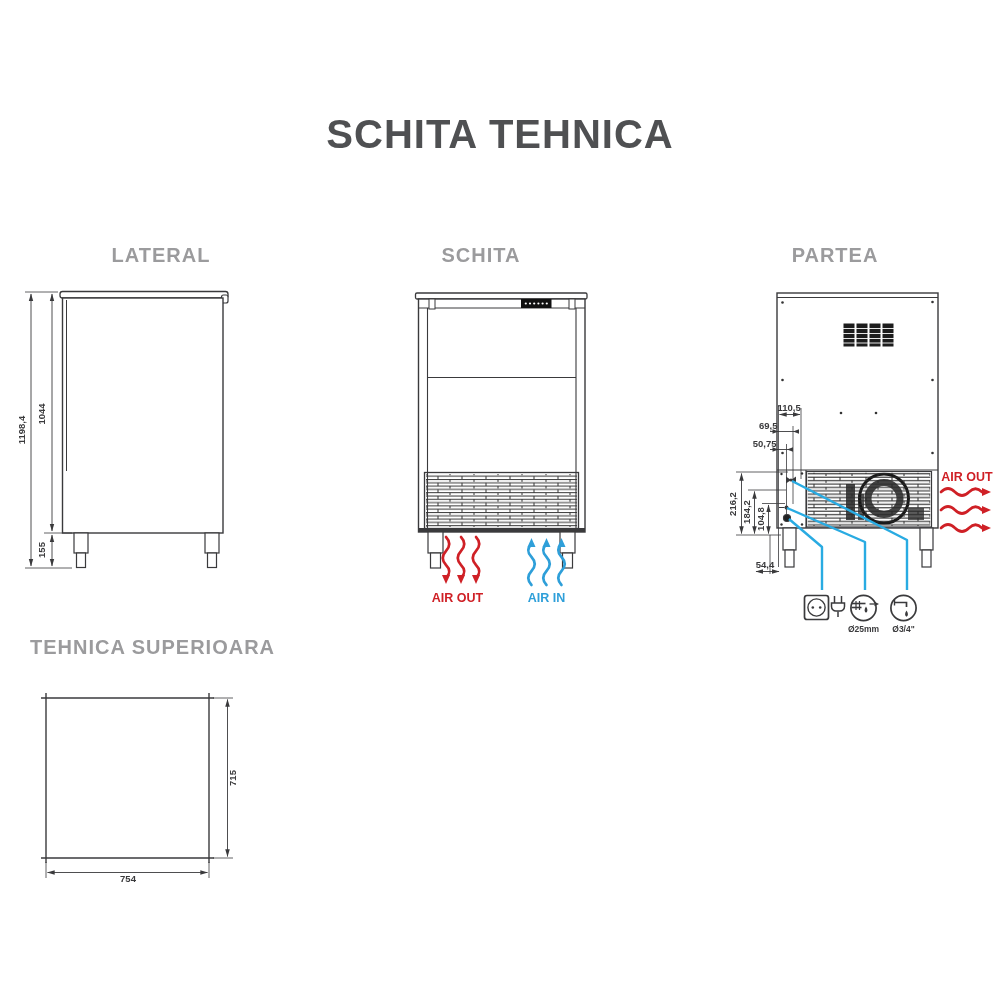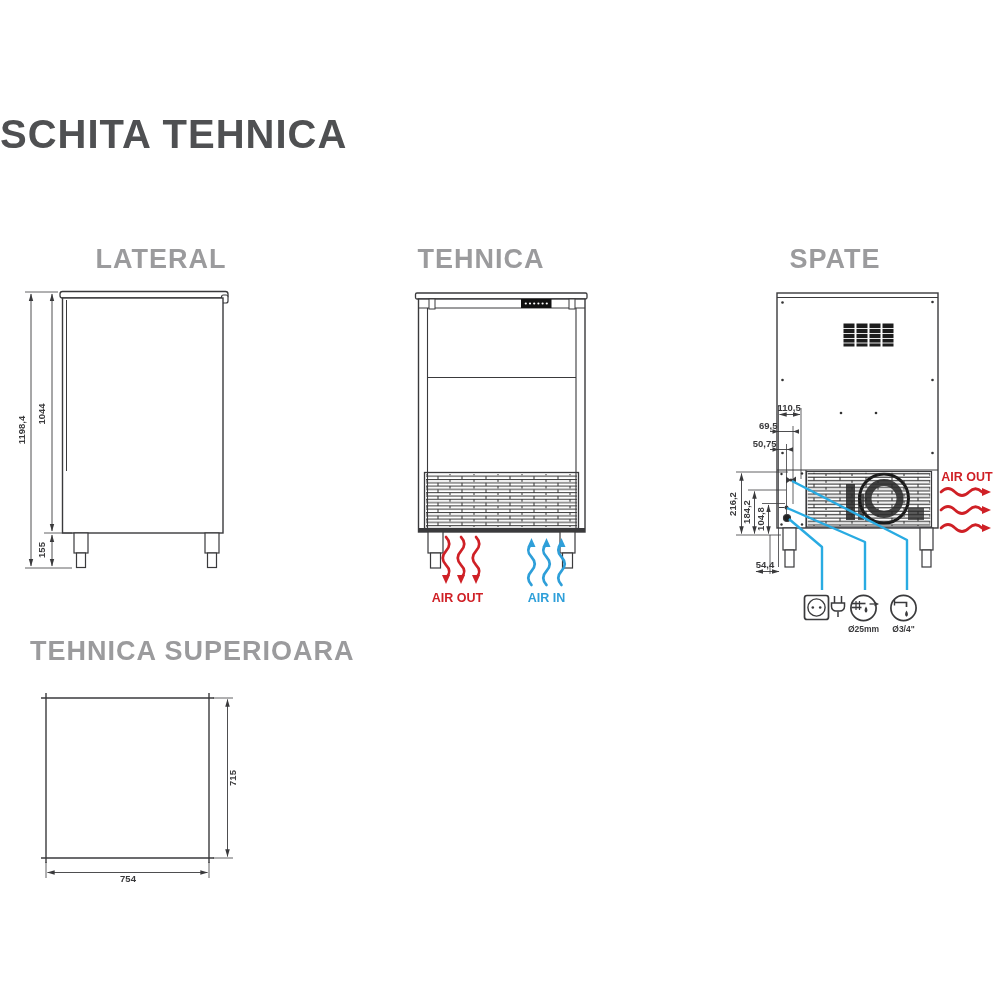--- a/index.html
+++ b/index.html
@@ -1,20 +1,20 @@
 <!DOCTYPE html>
 <html style="--title: #4f5052; --heading: #9b9b9d; --line: #3a3a3c; --red: #cf2026; --blue: #2e9fd9; --cyan: #29abe2;"><head>
 <meta charset="utf-8">
 <style>
   html,body{margin:0;padding:0;background:#fff;}
   #page{position:relative;width:1000px;height:1000px;background:#fff;overflow:hidden;
         font-family:"Liberation Sans","DejaVu Sans",sans-serif;}
-  .main-title{position:absolute;left:0;right:0;top:112px;
+  .main-title{position:absolute;left:0;right:0;top:112px;text-align:center;
         font-size:40px;font-weight:bold;letter-spacing:1px;color:var(--title,#4f5052);}
-  .view-title{position:absolute;font-size:27px;font-weight:bold;letter-spacing:1px;
+  .view-title{position:absolute;font-size:20px;font-weight:bold;letter-spacing:1px;
         color:var(--heading,#9b9b9d);white-space:nowrap;}
   #t-lateral{left:61px;top:244px;width:200px;text-align:center;}
   #t-frontal{left:381px;top:244px;width:200px;text-align:center;}
   #t-spate{left:735px;top:244px;width:200px;text-align:center;}
   #t-top{left:30px;top:636px;}
   svg{position:absolute;left:0;top:0;}
   .ln{stroke:var(--line,#3a3a3c);fill:none;}
   .lnf{stroke:var(--line,#3a3a3c);fill:#fff;}
   .dk{fill:var(--line,#3a3a3c);stroke:none;}
   .dim{stroke:var(--line,#3a3a3c);fill:none;stroke-width:0.9;}
@@ -29,22 +29,22 @@
   .head-blue{fill:var(--blue,#2e9fd9);stroke:none;}
   .leader{stroke:var(--cyan,#29abe2);fill:none;stroke-width:2.4;stroke-linejoin:round;}
 </style>
 </head>
 <body>
 
 <div id="page">
 
   <div class="main-title">SCHITA TEHNICA</div>
   <div class="view-title" id="t-lateral">LATERAL</div>
-  <div class="view-title" id="t-frontal">TEHNICA</div>
-  <div class="view-title" id="t-spate">SPATE</div>
+  <div class="view-title" id="t-frontal">SCHITA</div>
+  <div class="view-title" id="t-spate">PARTEA</div>
   <div class="view-title" id="t-top">TEHNICA SUPERIOARA</div>
 
   <svg width="1000" height="1000" viewBox="0 0 1000 1000">
     <defs>
       <marker id="da" markerWidth="9" markerHeight="7" refX="8" refY="3.5" orient="auto-start-reverse">
         <path d="M0,1 L8.5,3.5 L0,6 z" fill="#3a3a3c"></path>
       </marker>
       <pattern id="pgF" width="24" height="6.6" patternUnits="userSpaceOnUse">
         <line x1="0" y1="1" x2="24" y2="1" stroke="#333" stroke-width="1"></line>
         <line x1="0" y1="4.3" x2="24" y2="4.3" stroke="#333" stroke-width="1"></line>

